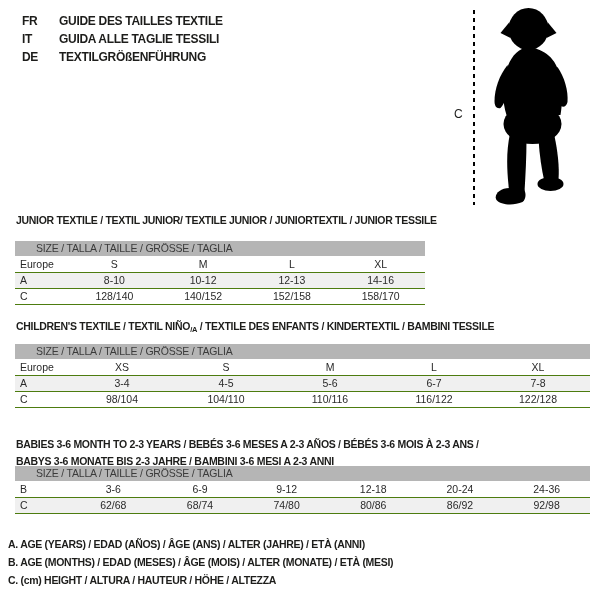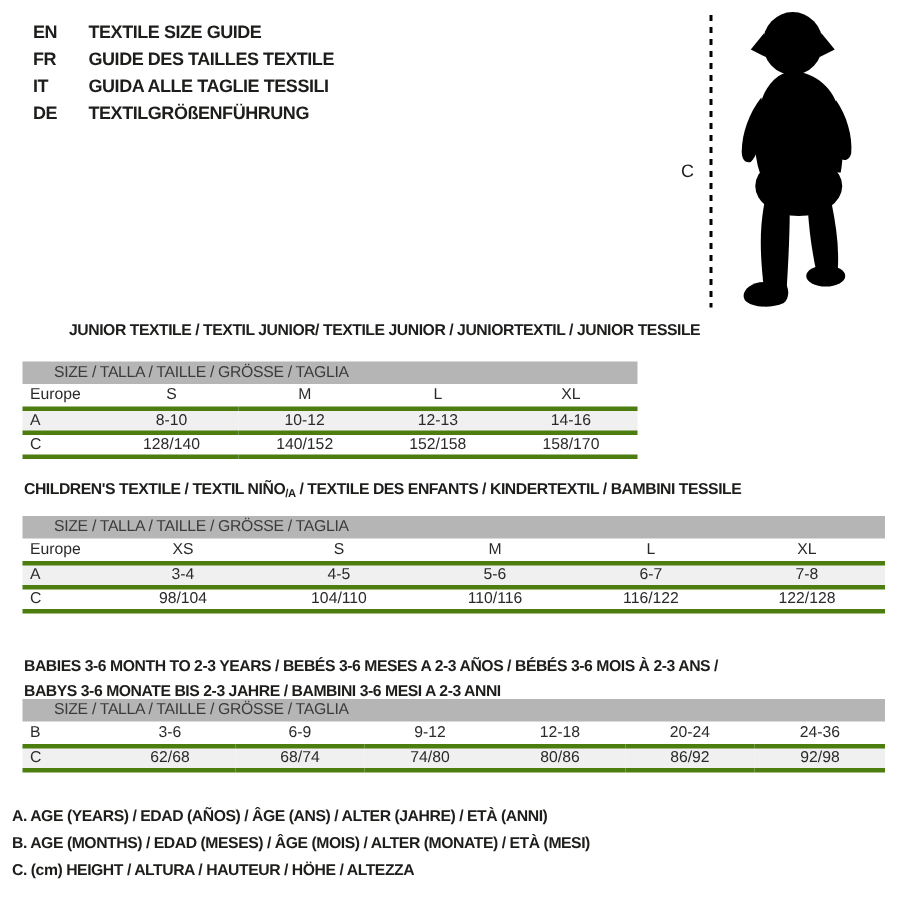--- a/index.html
+++ b/index.html
@@ -26,21 +26,21 @@
   }
   .measure-label { position: absolute; left: 454px; top: 107px; font-size: 12px; }
   .baby-svg { position: absolute; left: 481px; top: 7px; }
 
   
   .section-title {
     position: absolute; left: 16px;
     font-weight: bold; font-size: 10.5px; letter-spacing: -0.3px;
     white-space: nowrap; line-height: 17px;
   }
-  #junior-title   { top: 212px; margin-left: 30px; }
+  #junior-title   { top: 212px; }
   #children-title { top: 318px; }
   #babies-title   { top: 436px; }
   .subscript { font-size: 7.5px; vertical-align: -2px; }
 
   
   .tablewrap { position: absolute; left: 15px; }
   #junior-table-wrap   { top: 241px; width: 410px; }
   #children-table-wrap { top: 344px; width: 575px; }
   #babies-table-wrap   { top: 466px; width: 575px; }
 
@@ -49,39 +49,35 @@
     background: #b5b5b5; color: #3b3b3b;
     font-size: 10.5px; padding-left: 21px; letter-spacing: -0.2px;
     white-space: nowrap; overflow: hidden;
   }
   table.size-table {
     width: 100%; border-collapse: collapse; table-layout: fixed;
     font-size: 10.5px; color: #2a2a2a;
   }
   .size-table td {
     height: 16px; padding: 0; text-align: center;
-    border-bottom: 3px solid #4d7c0f;
+    border-bottom: 1px solid #4d7c0f;
     white-space: nowrap;
   }
   .size-table td.lbl { text-align: left; padding-left: 5px; }
   .size-table tr:nth-child(even) td { background: #f0f0f0; }
   col.label-col { width: 55px; }
 
   
   .legend { position: absolute; left: 8px; top: 535px; }
   .legend-line { font-weight: bold; font-size: 10.5px; line-height: 18px; letter-spacing: -0.3px; white-space: nowrap; }
 </style>
 </head>
 <body>
 
 <div class="lang-list">
-  <div class="lang-row">
-    <span class="lang-code">EN</span>
-    <span class="lang-label">TEXTILE SIZE GUIDE</span>
-  </div>
   <div class="lang-row">
     <span class="lang-code">FR</span>
     <span class="lang-label">GUIDE DES TAILLES TEXTILE</span>
   </div>
   <div class="lang-row">
     <span class="lang-code">IT</span>
     <span class="lang-label">GUIDA ALLE TAGLIE TESSILI</span>
   </div>
   <div class="lang-row">
     <span class="lang-code">DE</span>

